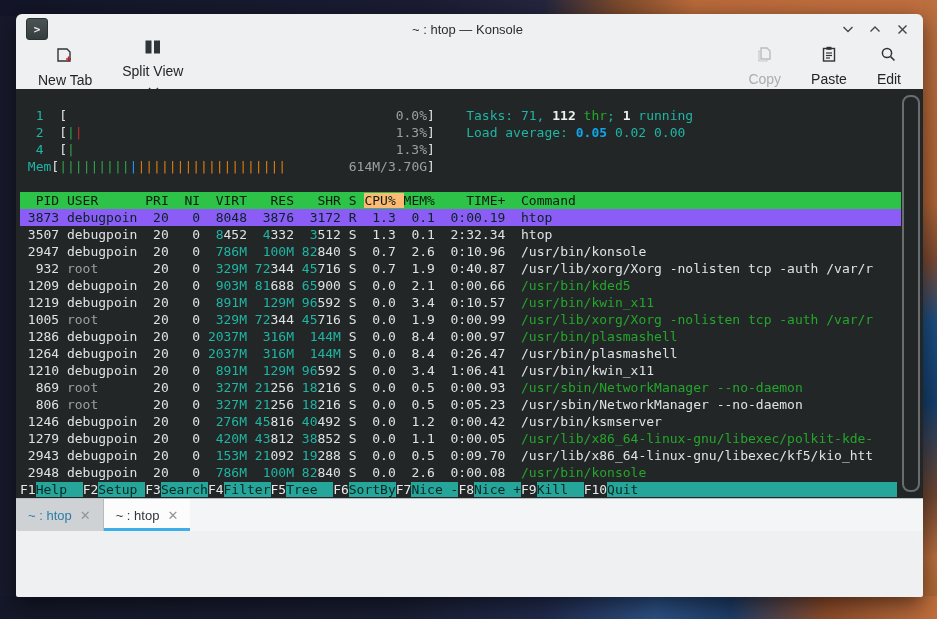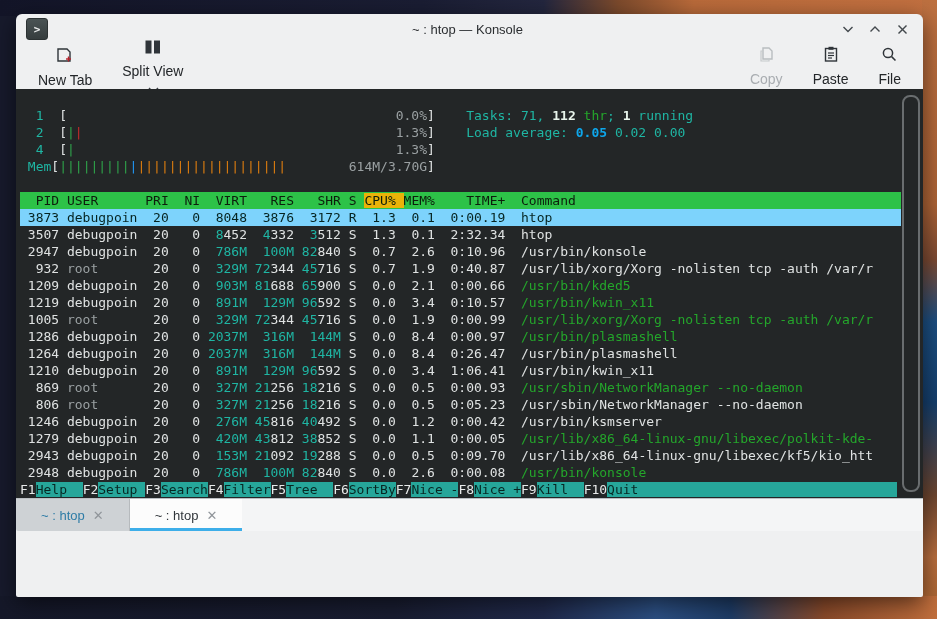--- a/index.html
+++ b/index.html
@@ -62,32 +62,32 @@
   .c-green{color:#24a62b;}
   .c-boldlight{color:#e9f5ec;font-weight:bold;}
   .c-boldwhite{color:#0ea5e9;font-weight:bold;}
   .c-boldteal{color:#2fc7ad;font-weight:bold;}
   .bar-green{color:#2fa24a;}
   .bar-red{color:#c12b2b;}
   .bar-blue{color:#2196f3;}
   .bar-orange{color:#dd7d0f;}
   .row-header{background:#2dc248;color:#10220f;}
   .row-header .hdr{color:#0d1e0c;}
-  .hdr-sort{background:#eab308;}
-  .row-selected{background:#7dd3fc;}
+  .hdr-sort{background:#fdba74;}
+  .row-selected{background:#8b5cf6;}
   .row-selected span{color:#062421;}
   .fk-key{color:#e8eaea;}
   .fk-label{background:#26a69a;color:#072622;}
   .scrollbar{position:absolute;right:3px;top:6px;bottom:6px;width:14px;
     border:2px solid #696d6f;border-radius:8px;background:transparent;}
 
   
   .tabbar{height:32px;background:#f4f5f6;border-top:1px solid #babfc3;
     display:flex;align-items:stretch;flex:0 0 auto;border-radius:0 0 2px 2px;overflow:hidden;}
-  .tab{display:flex;align-items:center;gap:8px;padding:0 25px;font-size:13px;cursor:default;}
+  .tab{display:flex;align-items:center;gap:8px;padding:0 12px;font-size:13px;cursor:default;}
   .tab.inactive{background:#ced2d5;color:#2e7ca6;border-right:1px solid #b6babd;}
   .tab.active{background:#fcfcfc;color:#31363b;box-shadow:inset 0 -3px 0 #3daee9;}
   .tab-close{color:#90959a;font-size:13px;line-height:1;}
 </style>
 </head>
 <body>
 
 <div class="bg-top"></div>
 <div class="bg-right"></div>
 <div class="bg-bottom"></div>
@@ -158,21 +158,21 @@
           <line x1="5" y1="9.5" x2="11" y2="9.5" stroke="#2f3439" stroke-width="1.2"></line>
           <line x1="5" y1="12" x2="9" y2="12" stroke="#2f3439" stroke-width="1.2"></line>
         </svg>
         <span>Paste</span>
       </div>
       <div class="tb-btn">
         <svg width="17" height="17" viewBox="0 0 17 17">
           <circle cx="7" cy="7" r="4.6" fill="none" stroke="#2f3439" stroke-width="1.5"></circle>
           <line x1="10.6" y1="10.6" x2="14.5" y2="14.5" stroke="#2f3439" stroke-width="1.5"></line>
         </svg>
-        <span>File</span>
+        <span>Edit</span>
       </div>
     </div>
   </div>
 
   <div class="terminal">
     <div class="term-content" id="term-content">
         <div class="t-line"><span class="c-teal">  1</span><span class="c-fg">  [</span><span class="c-fg">                                          </span><span class="c-gray">0.0%</span><span class="c-fg">]</span><span class="c-fg">    </span><span class="c-teal">Tasks: </span><span class="c-teal">71, </span><span class="c-boldlight">112</span><span class="c-green"> thr</span><span class="c-teal">; </span><span class="c-boldlight">1</span><span class="c-teal"> running</span></div>
         <div class="t-line"><span class="c-teal">  2</span><span class="c-fg">  [</span><span class="bar-green">|</span><span class="bar-red">|</span><span class="c-fg">                                        </span><span class="c-gray">1.3%</span><span class="c-fg">]</span><span class="c-fg">    </span><span class="c-teal">Load average: </span><span class="c-boldwhite">0.05 </span><span class="c-teal">0.02 </span><span class="c-teal">0.00</span></div>
         <div class="t-line"><span class="c-teal">  4</span><span class="c-fg">  [</span><span class="bar-green">|</span><span class="c-fg">                                         </span><span class="c-gray">1.3%</span><span class="c-fg">]</span></div>
         <div class="t-line"><span class="c-teal"> Mem</span><span class="c-fg">[</span><span class="bar-green">|</span><span class="bar-green">|</span><span class="bar-green">|</span><span class="bar-green">|</span><span class="bar-green">|</span><span class="bar-green">|</span><span class="bar-green">|</span><span class="bar-green">|</span><span class="bar-green">|</span><span class="bar-blue">|</span><span class="bar-orange">|</span><span class="bar-orange">|</span><span class="bar-orange">|</span><span class="bar-orange">|</span><span class="bar-orange">|</span><span class="bar-orange">|</span><span class="bar-orange">|</span><span class="bar-orange">|</span><span class="bar-orange">|</span><span class="bar-orange">|</span><span class="bar-orange">|</span><span class="bar-orange">|</span><span class="bar-orange">|</span><span class="bar-orange">|</span><span class="bar-orange">|</span><span class="bar-orange">|</span><span class="bar-orange">|</span><span class="bar-orange">|</span><span class="bar-orange">|</span><span class="c-fg">        </span><span class="c-gray">614M/3.70G</span><span class="c-fg">]</span></div>

